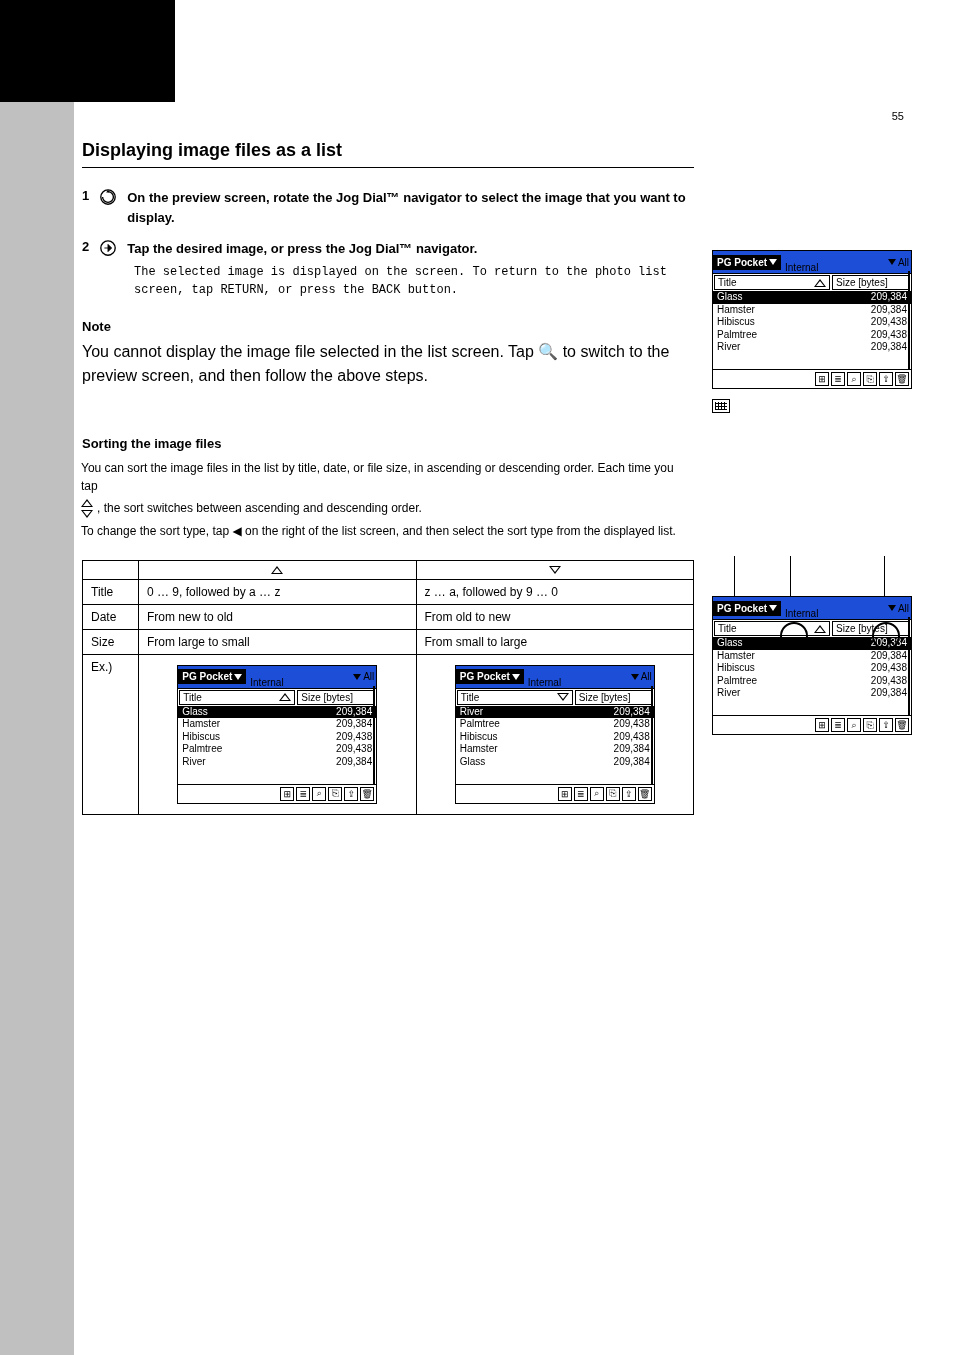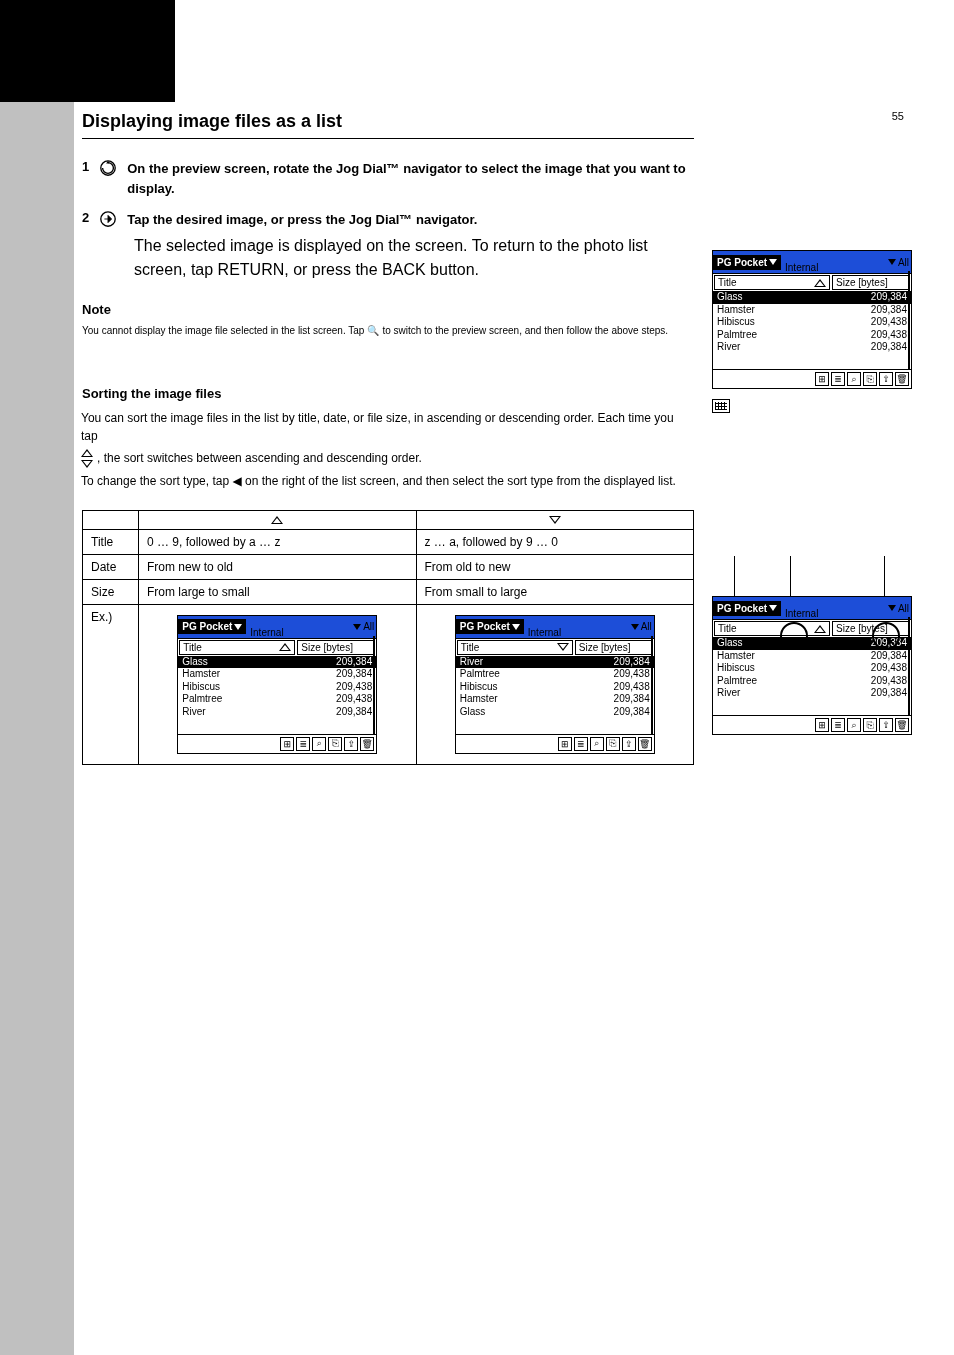--- a/index.html
+++ b/index.html
@@ -1,31 +1,31 @@
 <!DOCTYPE html>
 <html><head>
 <meta charset="utf-8">
 <style>
   * { box-sizing: border-box; margin: 0; padding: 0; }
   body { font-family: Arial, Helvetica, sans-serif; background: #fff; width: 954px; }
   .page { position: relative; width: 954px; height: 1355px; background: #fff; }
   .top-black { position: absolute; left: 0; top: 0; width: 175px; height: 102px; background: #000; }
   .side-gray { position: absolute; left: 0; top: 102px; width: 74px; height: 1253px; background: #c0c0c0; }
-  .content { position: absolute; left: 78px; top: 87px; width: 830px; }
+  .content { position: absolute; left: 78px; top: 116px; width: 830px; }
   .page-num { position: absolute; right: 50px; top: 110px; font-size: 11px; }
   .title { font-size: 18px; font-weight: bold; margin-top: 24px; margin-left: 4px; }
   .hr { border: none; border-top: 1px solid #000; margin: 6px 4px 20px 4px; width: 612px; }
   .step { margin-left: 4px; margin-bottom: 12px; }
   .step-line { display: flex; align-items: flex-start; gap: 10px; margin-bottom: 4px; }
   .step-num { font-size: 13px; font-weight: bold; }
   .step-icon { width: 18px; height: 18px; flex: 0 0 18px; }
   .step-text { font-size: 13px; font-weight: bold; line-height: 1.5; width: 560px; }
-  .step-sub  { font-size: 16px; line-height: 1.5; margin-left: 52px; width: 560px; }
+  .step-sub  { font-size: 12px; line-height: 1.5; margin-left: 52px; width: 560px; font-family: Liberation Mono, monospace; }
   .note-head { font-size: 13px; font-weight: bold; margin: 20px 0 6px 4px; }
-  .note-body { font-size: 10px; line-height: 1.5; margin-left: 4px; width: 600px; }
+  .note-body { font-size: 16px; line-height: 1.5; margin-left: 4px; width: 600px; }
   .sort-head { font-size: 13px; font-weight: bold; margin: 48px 0 8px 4px; }
   .sort-body { font-size: 12px; line-height: 1.5; margin-left: 3px; width: 600px; display: flex; align-items: center; flex-wrap: wrap; gap: 4px; }
   .inline-stack{display:inline-flex;flex-direction:column;gap:3px;vertical-align:middle;}
   
   .cmp { border-collapse: collapse; margin: 20px 0 0 4px; width: 612px; table-layout: fixed; }
   .cmp td, .cmp th { border: 1px solid #000; font-size: 12px; padding: 5px 8px; text-align: left; vertical-align: top; }
   .cmp th { font-weight: normal; text-align: center; }
   .cmp .lbl { width: 56px; font-weight: normal; }
   .cmp .cell-screen{ width:278px; text-align:center; padding:10px 0; }
   

